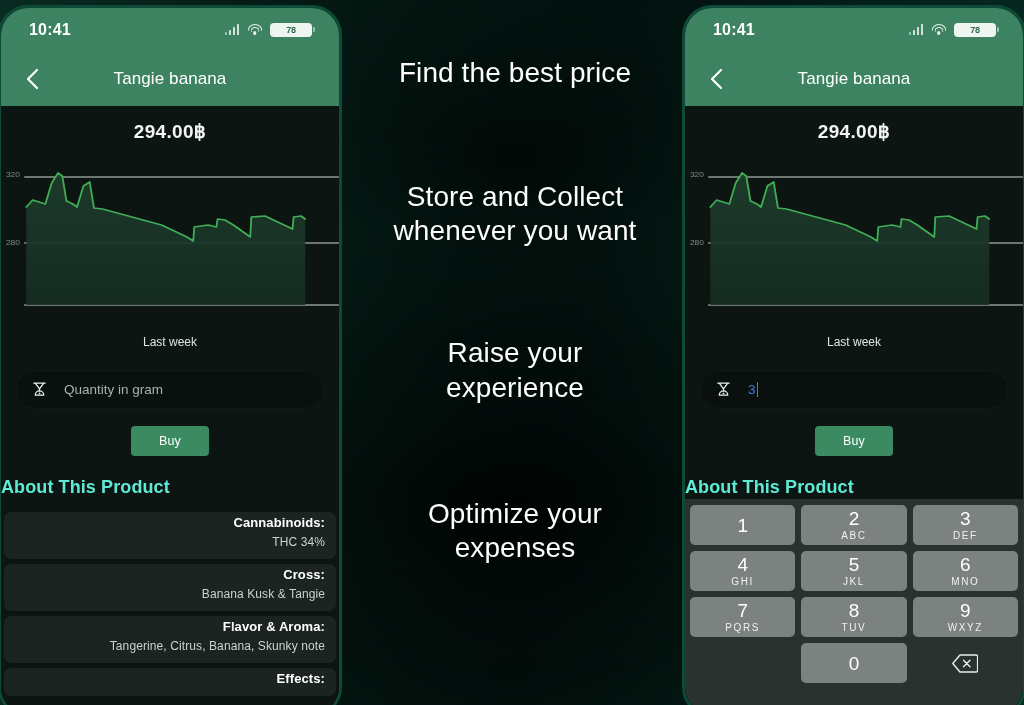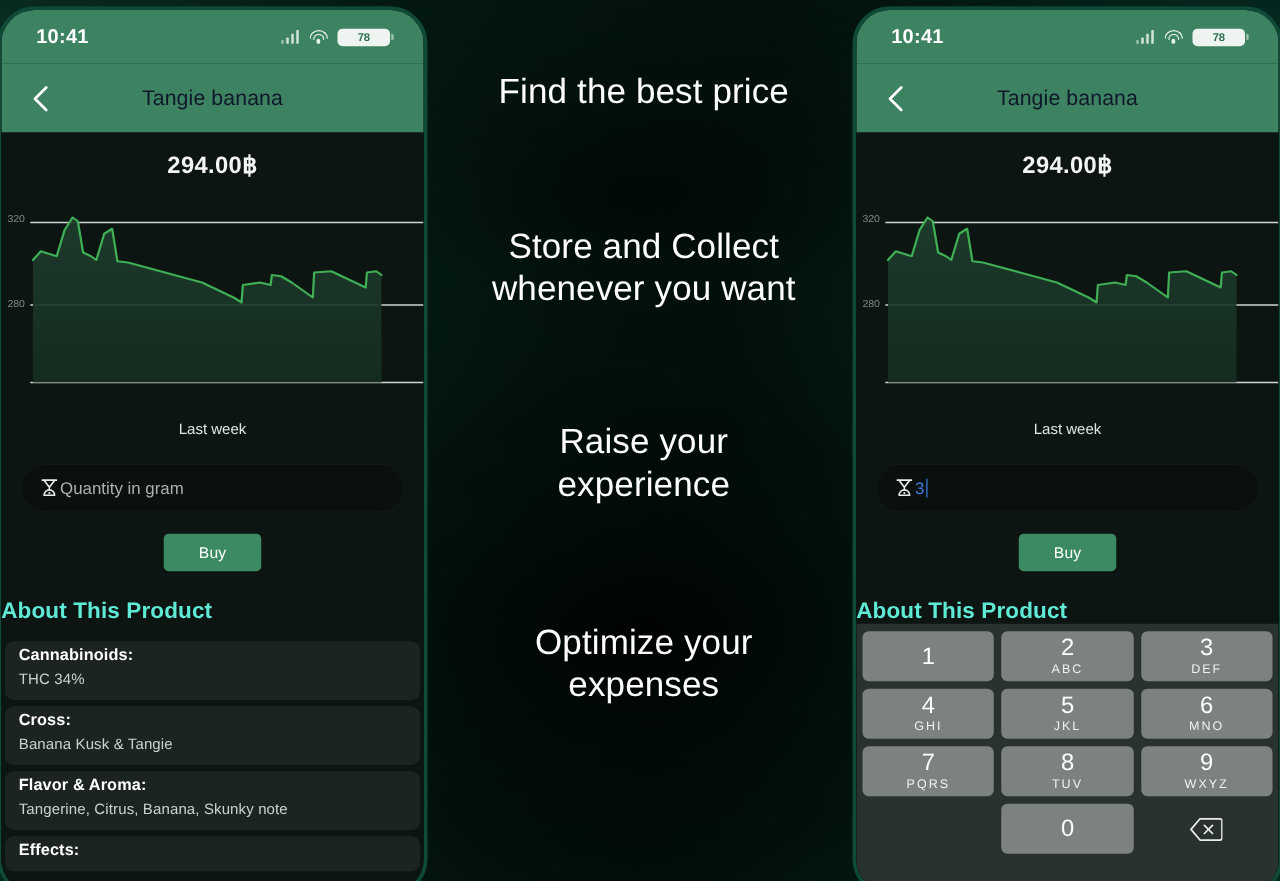--- a/index.html
+++ b/index.html
@@ -93,41 +93,41 @@
   .navbar{
     height:55px; background:#3d8361; flex:0 0 auto;
     display:flex; align-items:center; position:relative;
   }
   .nav-back{
     position:absolute; left:14px; width:34px; height:34px;
     display:flex; align-items:center; justify-content:center; cursor:pointer;
   }
   .nav-back svg{ display:block; }
   .nav-title{
-    width:100%; text-align:center; color:#0f172a;
+    width:100%; text-align:center; color:#ffffff;
     font-size:17px; font-weight:400; letter-spacing:0.1px;
   }
 
   
   .content{ flex:1 1 auto; background:#0d1513; overflow:hidden; position:relative; }
   .price{
     text-align:center; color:#f2f5f3; font-size:19px; font-weight:700;
     padding-top:14px; letter-spacing:0.3px;
   }
   .chart-wrap{ position:relative; height:178px; margin-top:12px; }
   .chart-wrap svg{ display:block; width:100%; height:100%; }
   .chart-caption{
     text-align:center; color:#dfe6e2; font-size:12px; margin-top:2px;
   }
 
   
   .qty-field{
     margin:22px 16px 0 16px; height:37px; border-radius:19px;
     background:#0a100e; display:flex; align-items:center;
-    padding:0 14px; gap:0; cursor:text;
+    padding:0 14px; gap:16px; cursor:text;
     box-shadow:0 0 0 1px rgba(255,255,255,0.02);
   }
   .scale-icon{ flex:0 0 auto; width:17px; height:17px; }
   .qty-placeholder{ color:#a9b2ad; font-size:13.5px; }
   .qty-value{ color:#3e7fe0; font-size:13.5px; position:relative; }
   .caret{
     display:inline-block; width:1.5px; height:15px; background:#3e7fe0;
     vertical-align:-3px; margin-left:1px;
   }
 
@@ -142,20 +142,21 @@
   .about-title{
     color:#5eead4; font-size:18px; font-weight:700;
     margin-top:21px; letter-spacing:0.1px;
   }
 
   
   .specs{ margin-top:14px; }
   .spec-card{
     background:#1c2422; border-radius:7px; margin:0 3px 5px 3px;
     padding:3px 11px 10px 11px;
+    text-align:right;
   }
   .spec-label{ color:#ffffff; font-size:13px; font-weight:700; letter-spacing:0.1px; }
   .spec-value{ color:#c9d2cd; font-size:12px; margin-top:5px; letter-spacing:0.1px; }
 
   
   .keypad{
     position:absolute; left:0; right:0; bottom:0; height:215px;
     background:#2a3230; padding:6px 5px 0 5px;
     display:flex; flex-direction:column; gap:6px;
   }

